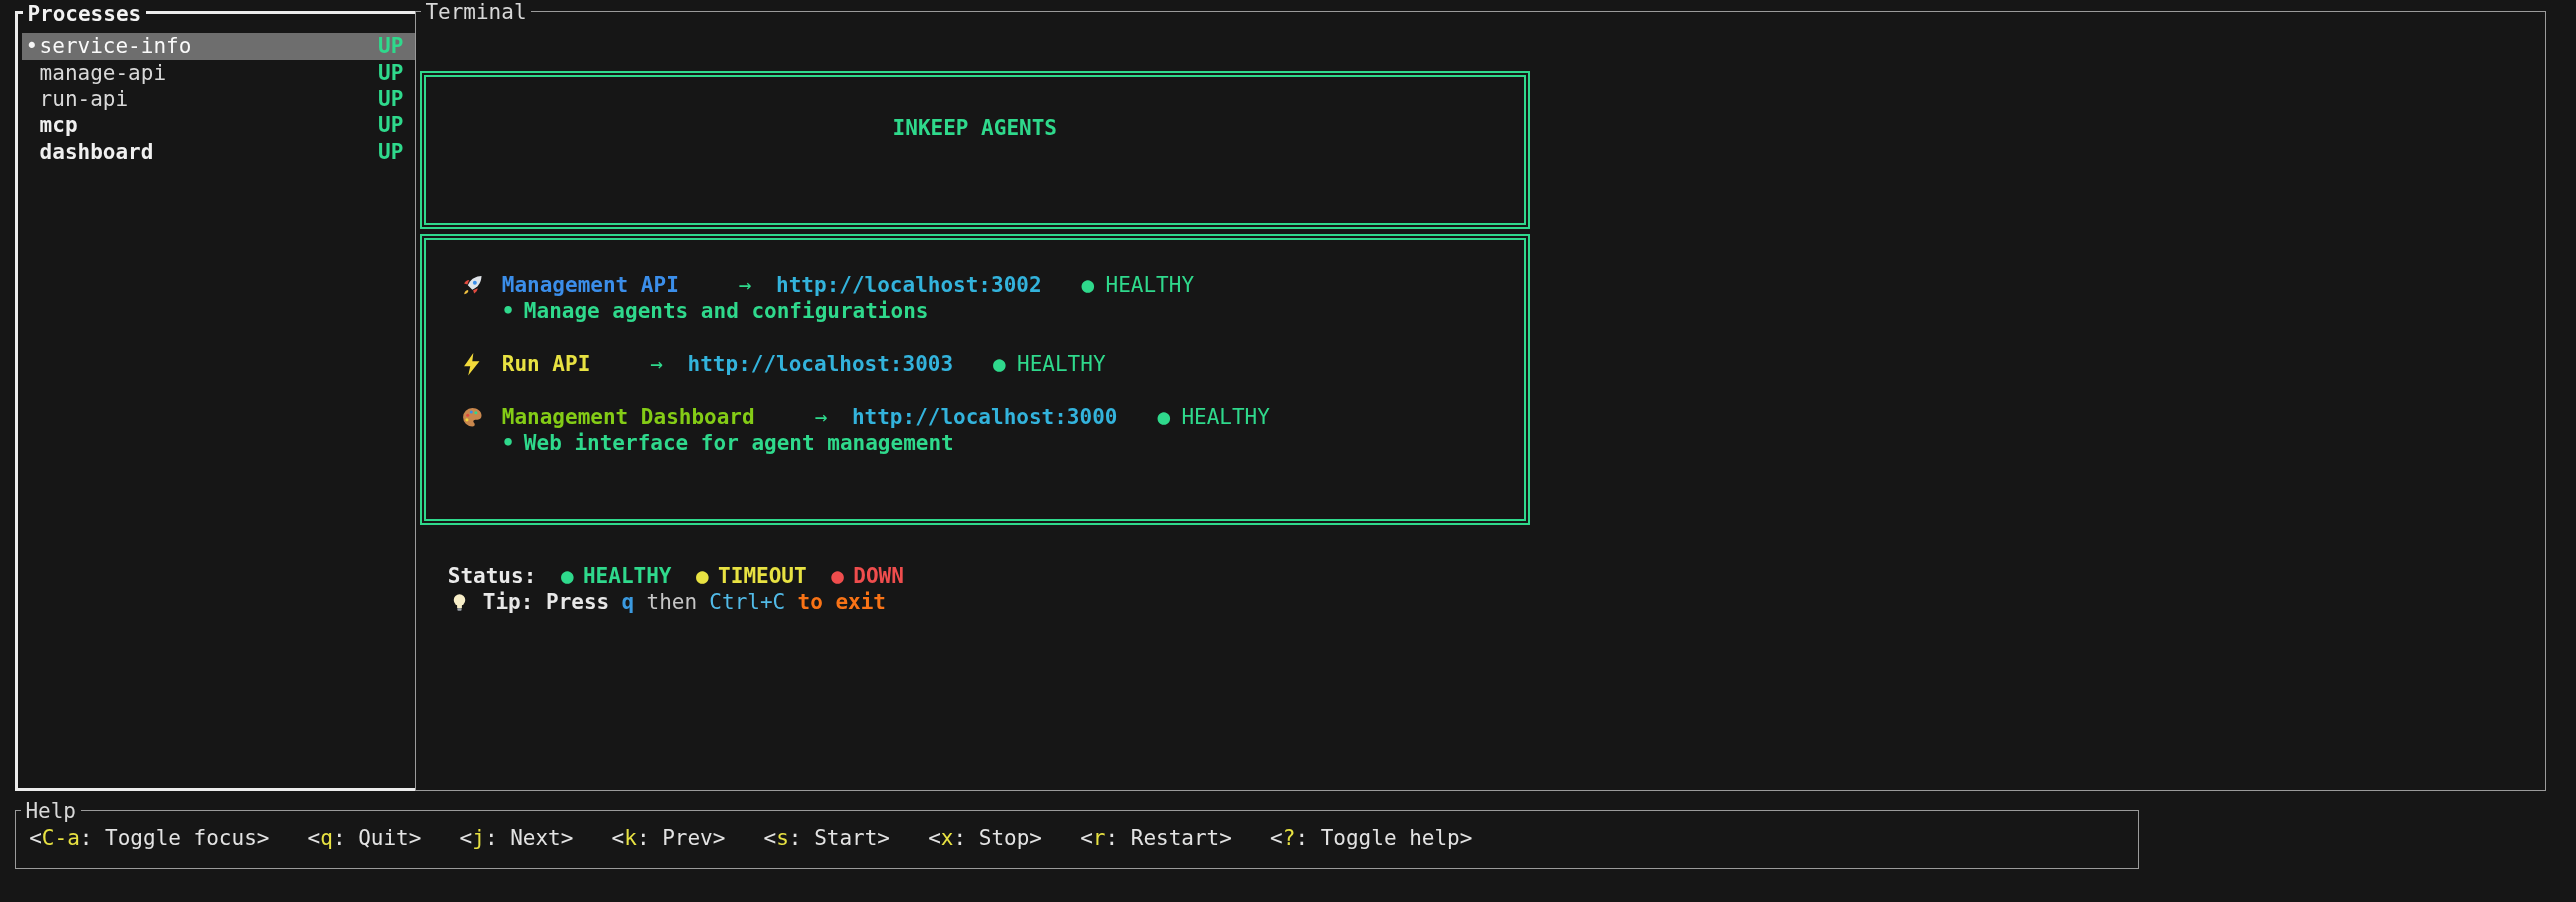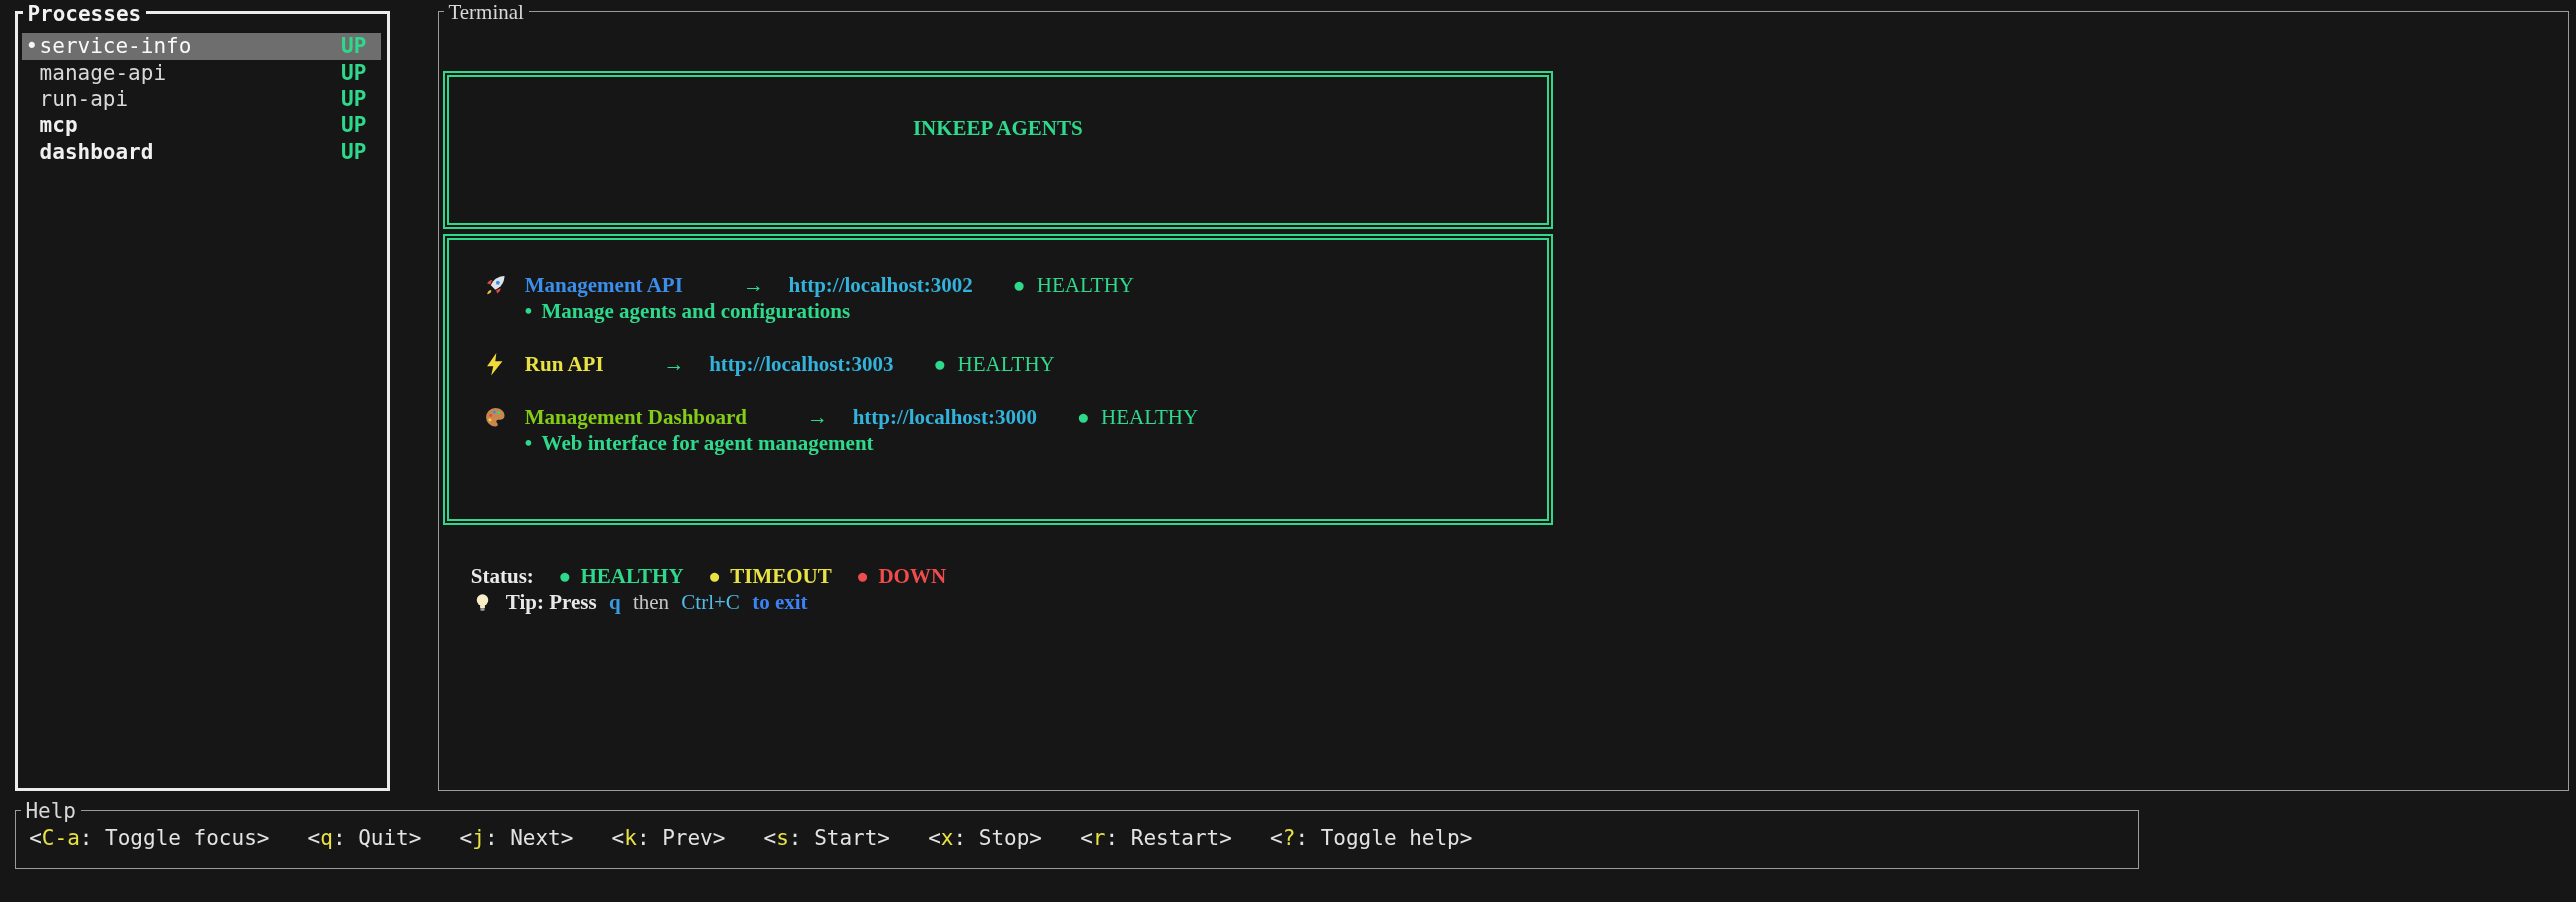--- a/index.html
+++ b/index.html
@@ -9,32 +9,32 @@
     color:#e0e0e0;overflow:hidden;
   }
   .panel{position:absolute;box-sizing:border-box;background:#161616;}
   .panel-label{
     position:absolute;top:-12.3px;left:4.7px;padding:0 4.7px;background:#161616;
     color:#d8d8d8;white-space:nowrap;height:26.4px;line-height:24.6px;
   }
   .panel-label.focused{font-weight:bold;color:#f2f2f2;}
 
   
-  .processes{left:15px;top:11.3px;width:375px;height:780px;border:3.8px solid #ececec;}
+  .processes{left:15px;top:11.3px;width:412px;height:780px;border:3.8px solid #ececec;}
   .proc-list{padding-top:19px;}
   .proc-row{display:flex;align-items:center;height:26.4px;margin:0 5.7px 0 3.8px;padding-left:3.8px;}
   .proc-row.selected{background:#6e6e6e;}
   .proc-bullet{display:inline-block;width:14px;color:#f5f5f5;white-space:pre;}
   .proc-name{flex:1;color:#d9d9d9;}
   .proc-row.selected .proc-name{color:#fafafa;}
   .proc-row.bold .proc-name{font-weight:bold;color:#f0f0f0;}
   .proc-status{color:#2fd98c;font-weight:bold;margin-right:15px;}
 
   
-  .terminal{left:438px;top:11.3px;width:2131px;height:780px;border:1.9px solid #9b9b9b;font-family:Liberation Serif, serif;}
+  .terminal{left:415px;top:11.3px;width:2131px;height:780px;border:1.9px solid #9b9b9b;}
   .term-content{padding:59px 0 0 3.8px;}
   .green-box{width:1110px;box-sizing:border-box;border:6.6px double #2fd98c;}
   .header-box{height:158px;text-align:center;padding-top:38px;}
   .box-title{color:#2fd98c;font-weight:bold;height:26.4px;margin-bottom:24.6px;}
   .box-updated{color:#2fd98c;font-weight:bold;height:26.4px;}
   .services-box{margin-top:4.7px;height:291px;padding:32px 4px 0 34px;}
   .svc{margin-bottom:26.4px;}
   .svc-line1{display:flex;align-items:center;height:26.4px;}
   .svc-icon{width:42px;display:inline-flex;align-items:center;}
   .svc-icon svg{width:24.6px;height:24.6px;}
@@ -53,21 +53,21 @@
   .legend-text{font-weight:bold;}
 
   .tip-line{padding-left:28px;height:26.4px;display:flex;align-items:center;}
   .tip-icon{width:35px;display:inline-flex;align-items:center;}
   .tip-icon svg{width:23px;height:23px;}
   .tip-seg{margin-right:12.3px;white-space:pre;}
   .tip-prefix{font-weight:bold;color:#e8e8e8;}
   .tip-key1{font-weight:bold;color:#3b9ae0;}
   .tip-middle{color:#c6c6c6;}
   .tip-key2{color:#52bbe8;}
-  .tip-suffix{font-weight:bold;color:#3b82f6;margin-right:13px;}
+  .tip-suffix{font-weight:bold;color:#f97316;margin-right:13px;}
 
   
   .help{left:15px;top:810px;width:2124px;height:59px;border:1.9px solid #9b9b9b;}
   .help-line{padding:14px 0 0 13.2px;white-space:nowrap;color:#e3e3e3;}
   .help-item{margin-right:25.5px;}
   .help-key{color:#e8e242;}
 </style>
 </head>
 <body>
 

